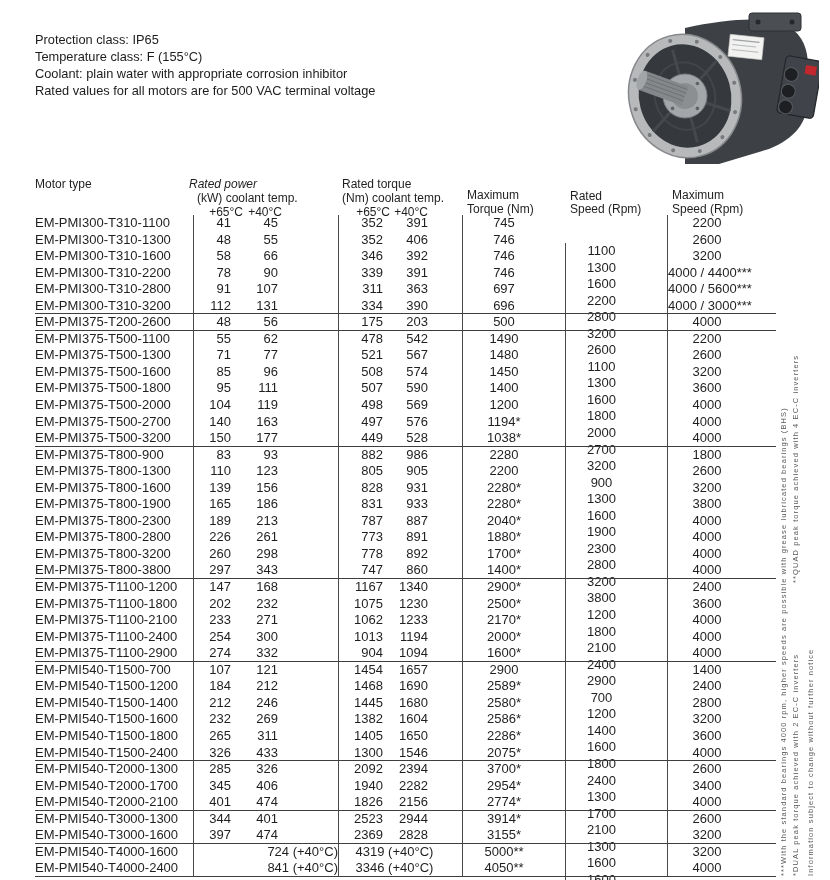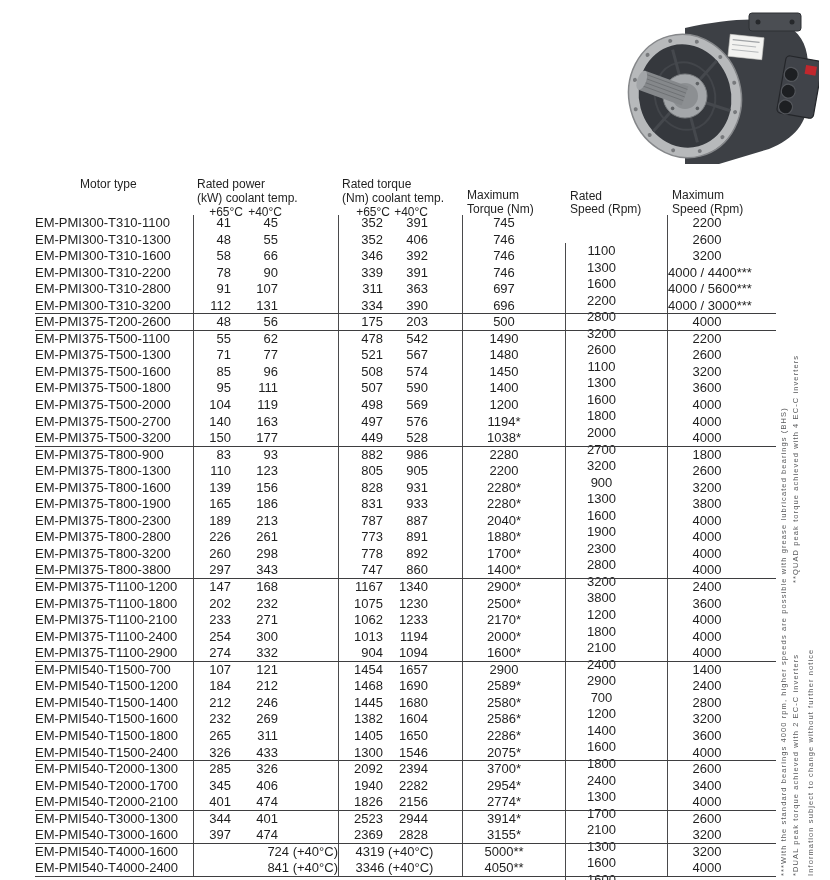--- a/index.html
+++ b/index.html
@@ -3,22 +3,22 @@
 <meta charset="utf-8">
 <style>
   html,body{margin:0;padding:0;background:#ffffff;}
   .page{position:relative;width:830px;height:880px;background:#fff;overflow:hidden;
         font-family:"Liberation Sans",sans-serif;color:#1f1f1f;}
   .info{position:absolute;left:35px;top:31px;font-size:12.8px;line-height:17px;color:#1c1c1c;}
   .motor-svg{position:absolute;left:601px;top:6px;}
   .spec-table{position:absolute;left:35px;top:176px;width:741px;}
   .thead{position:relative;height:39px;font-size:12px;}
   .thead div{position:absolute;white-space:nowrap;}
-  .h-motor{left:0;top:1px;margin-left:45px;}
-  .h-rp1{left:162px;top:1px;} .h-rp2{left:162px;top:15px;}
+  .h-motor{left:0;top:1px;}
+  .h-rp1{left:154px;top:1px;font-style:italic;} .h-rp2{left:162px;top:15px;}
   .h-p65{left:152px;top:29px;width:56px;text-align:right;}
   .h-p40{left:191px;top:29px;width:56px;text-align:right;}
   .h-rt1{left:307px;top:1px;} .h-rt2{left:307px;top:15px;}
   .h-t65{left:299px;top:29px;width:56px;text-align:right;}
   .h-t40{left:337px;top:29px;width:56px;text-align:right;}
   .h-mt1{left:432px;top:12px;} .h-mt2{left:432px;top:26px;}
   .h-rs1{left:535px;top:13px;} .h-rs2{left:535px;top:26px;}
   .h-ms1{left:637px;top:12px;} .h-ms2{left:637px;top:26px;}
   .trow{display:grid;grid-template-columns:158px 42px 46px 57px 48px 46px 30px 103px 102px 109px;
         height:16.55px;font-size:13px;}
@@ -38,20 +38,26 @@
   .vn-bearings{left:779px;top:876px;}
   .vn-dual{left:791px;top:876px;}
   .vn-quad{left:791px;top:583px;}
   .vn-info{left:806px;top:876px;}
 </style>
 </head>
 <body>
 
 <div class="page">
 
+  <div class="info">
+    <div>Protection class: IP65</div>
+    <div>Temperature class: F (155°C)</div>
+    <div>Coolant: plain water with appropriate corrosion inhibitor</div>
+    <div>Rated values for all motors are for 500 VAC terminal voltage</div>
+  </div>
 
   <svg class="motor-svg" width="218" height="164" viewBox="0 0 218 164">
     <path d="M84 22 C130 12 170 10 188 21 C202 29 207 44 207 60 L207 92 C207 117 193 133 168 143 L118 158 L84 158 Z" fill="#3d4045"></path>
     <rect x="148" y="7" width="52" height="18" rx="3" fill="#4b4e53" stroke="#2e3135" stroke-width="1"></rect>
     <circle cx="157" cy="16" r="2.5" fill="#26282b"></circle>
     <circle cx="191" cy="16" r="2.5" fill="#26282b"></circle>
     <g transform="rotate(6 145 41)">
       <rect x="128" y="30" width="34" height="22" fill="#f2f2f0" stroke="#c9c9c6" stroke-width="0.6"></rect>
       <line x1="131" y1="35" x2="158" y2="35" stroke="#9fa2a5" stroke-width="1.2"></line>
       <line x1="131" y1="40" x2="155" y2="40" stroke="#b5b8ba" stroke-width="1"></line>

